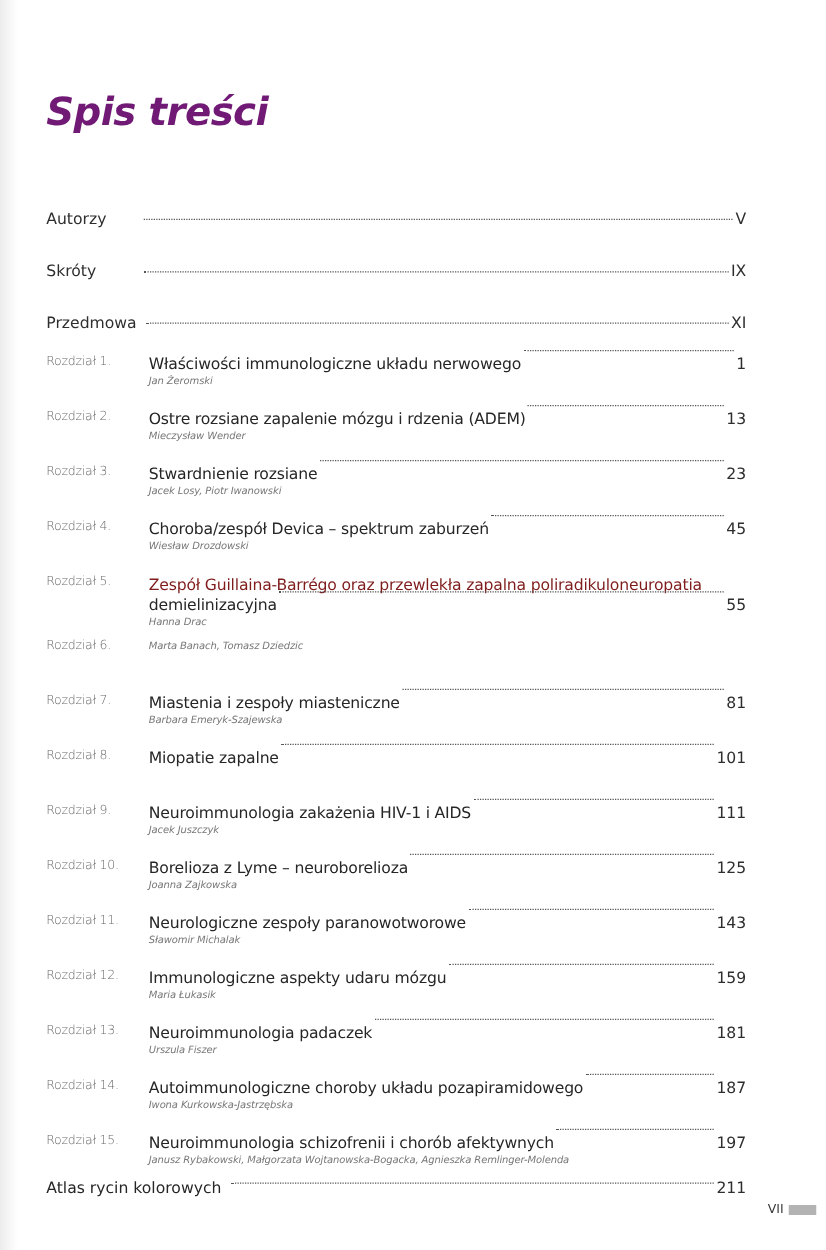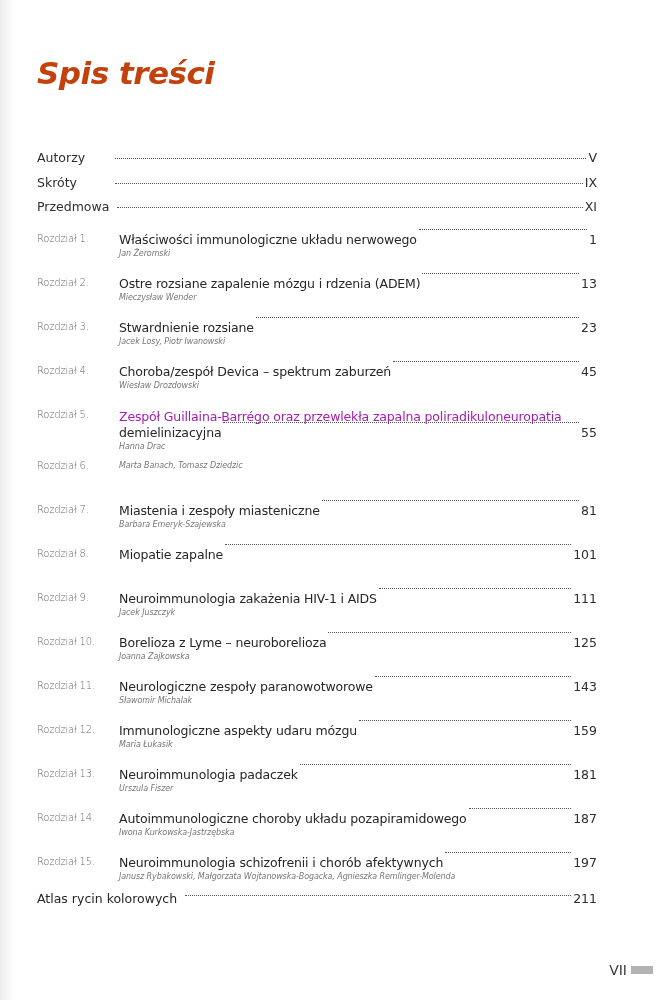--- a/index.html
+++ b/index.html
@@ -11,41 +11,42 @@
       overflow: hidden;
       font-family: "DejaVu Sans", sans-serif;
       color: #2b2b2b;
     }
     .page-shadow {
       position: absolute; left: 0; top: 0; width: 14px; height: 1000px;
       background: linear-gradient(to right, #ececec, #ffffff);
     }
     .title {
       position: absolute;
-      left: 37px; top: 55px;
+      left: 37px; top: 72px;
       font-family: "DejaVu Sans", sans-serif;
       font-size: 31px;
       font-weight: bold;
       font-style: italic;
-      color: #c2410c;
+      color: #701a75;
       letter-spacing: -0.5px;
       margin: 0;
     }
     .toc {
       position: absolute;
       left: 37px;
       top: 150px;
       width: 560px;
     }
     .front-row {
       display: flex;
       align-items: baseline;
       height: 24.5px;
       font-size: 12.5px;
       color: #2e2e2e;
+      margin-top: 17px;
     }
     .front-label {
       white-space: nowrap;
       flex: 0 0 auto;
       padding-right: 6px;
     }
     .front-label.fixed { width: 76px; flex: 0 0 76px; padding-right: 0; }
     .leader {
       flex: 1 1 auto;
       border-bottom: 1px dotted #555;
@@ -75,21 +76,21 @@
       padding-top: 1px;
     }
     .chapter-body { flex: 1 1 auto; }
     .chapter-title-row {
       display: flex;
       align-items: flex-start;
       font-size: 12.5px;
       color: #262626;
     }
     .chapter-title-row .title-text { white-space: nowrap; letter-spacing: -0.15px; }
-    .chapter-title-wrap { font-size: 12.5px; color:#a21caf; letter-spacing: -0.15px; line-height: 17px; }
+    .chapter-title-wrap { font-size: 12.5px; color:#7f1d1d; letter-spacing: -0.15px; line-height: 17px; }
     .chapter-authors {
       font-style: italic;
       font-size: 8px;
       color: #777;
       margin-top: 2px;
       letter-spacing: -0.1px;
     }
     .atlas-row {
       display: flex;
       align-items: center;
@@ -98,21 +99,21 @@
       color: #262626;
     }
     .footer {
       position: absolute;
       right: 8px;
       top: 962px;
       display: flex;
       align-items: center;
     }
     .folio {
-      font-size: 14px;
+      font-size: 10px;
       color: #3a3a3a;
       margin-right: 4px;
       margin-left: 16px;
     }
     .folio-bar {
       width: 22px; height: 8px; background: #b3b3b3;
     }
   </style>
 </head>
 <body>

